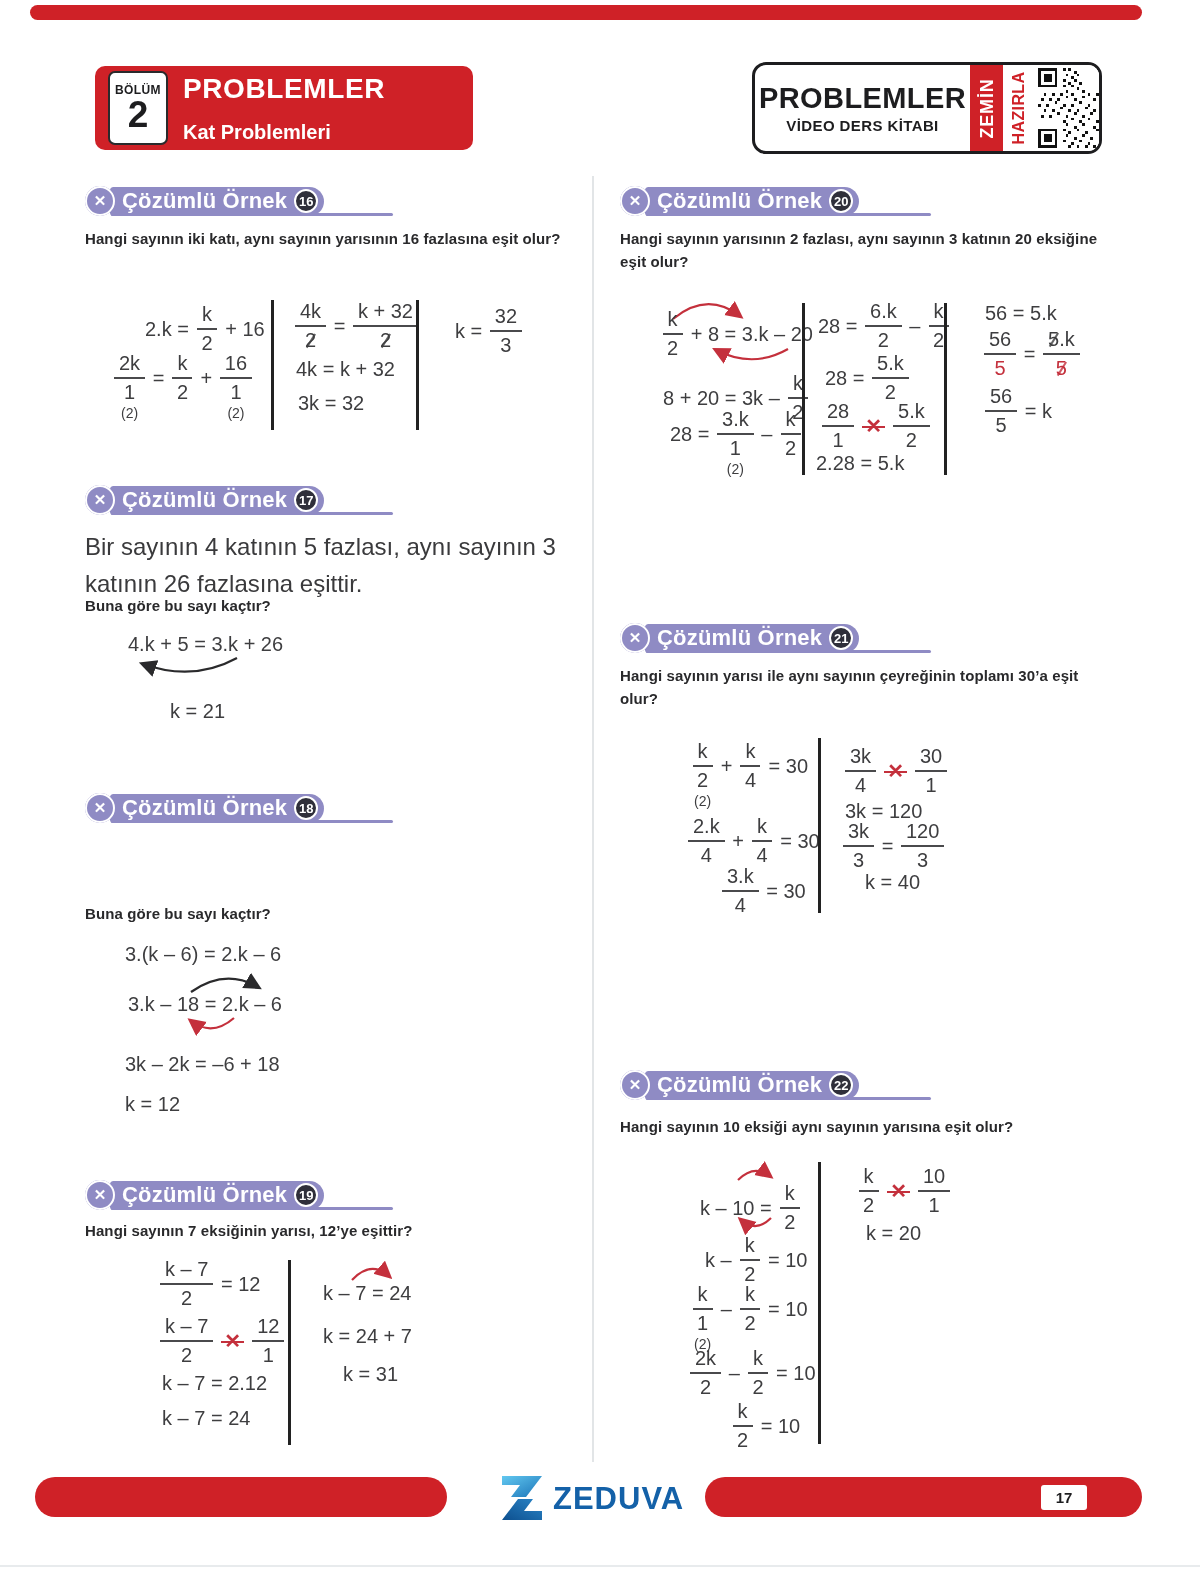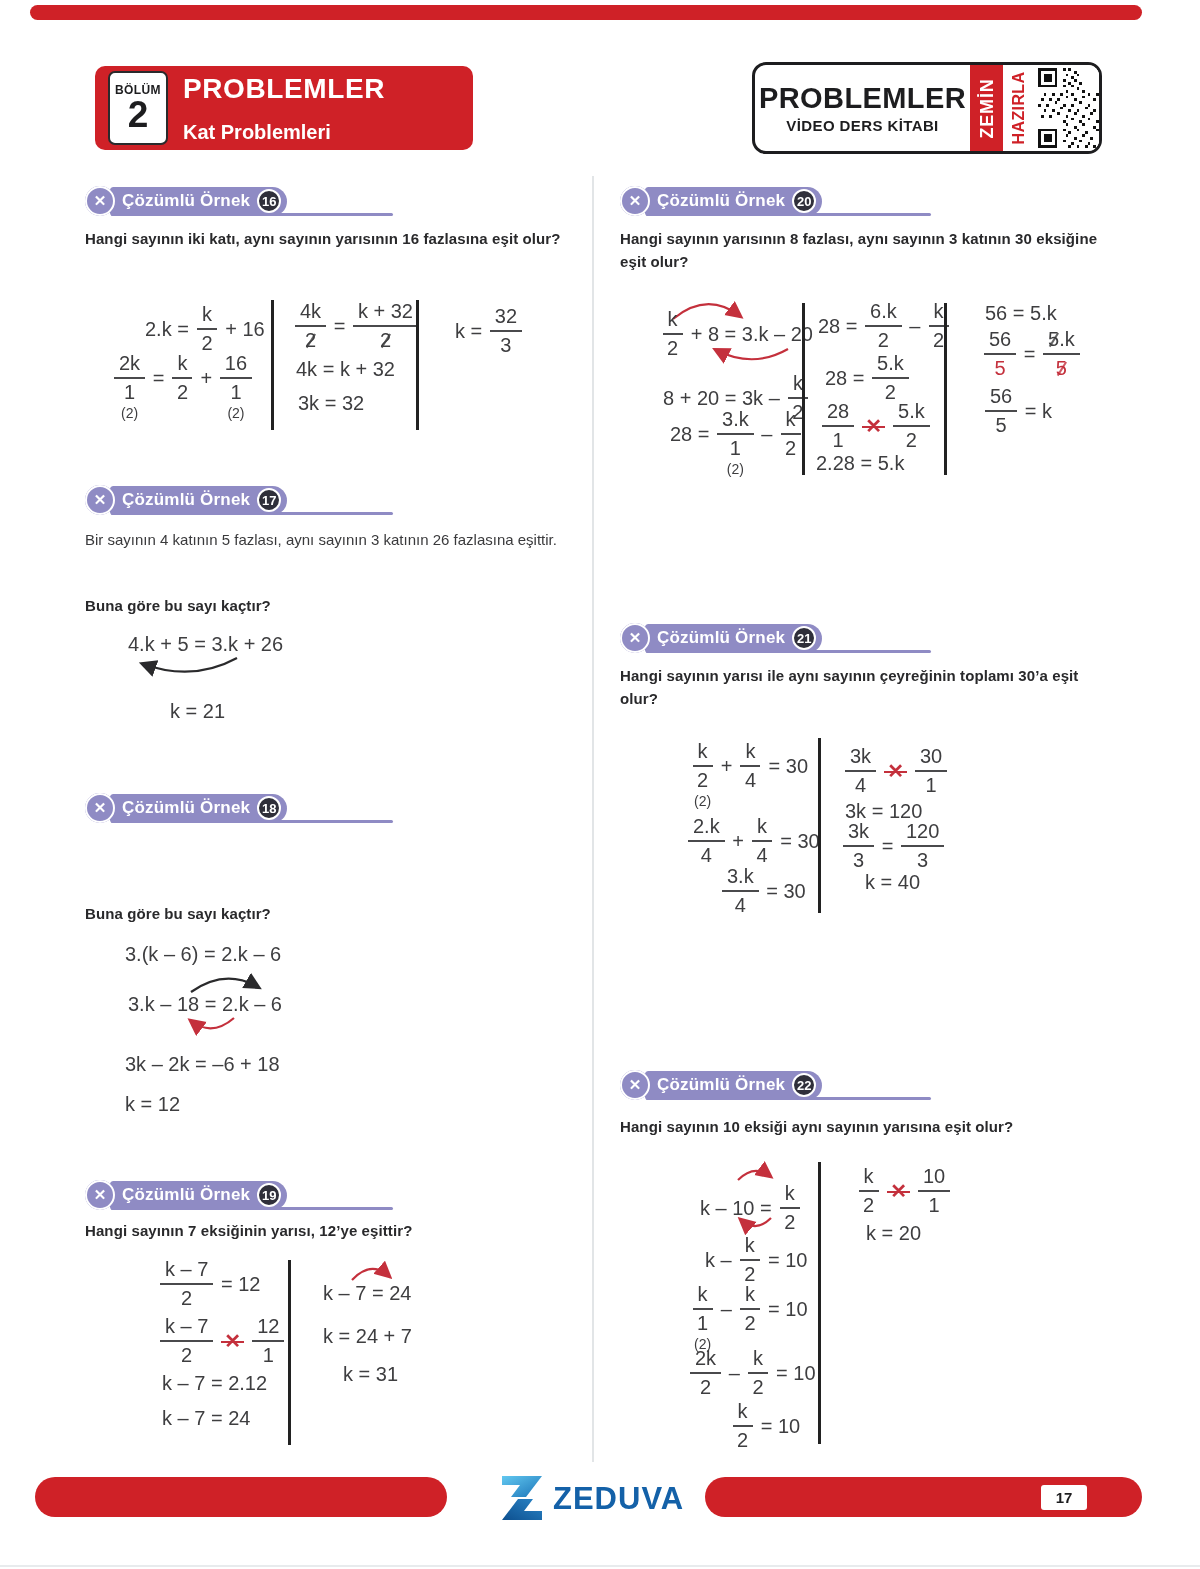--- a/index.html
+++ b/index.html
@@ -31,27 +31,27 @@
   .vb-qr{width:88px;flex:none;display:flex;align-items:center;justify-content:center;background:#fff}
 
   .col-divider{position:absolute;left:592px;top:176px;width:2px;height:1286px;background:#e2e5e7}
 
   
   .ex-header{position:absolute;height:30px;display:flex;align-items:center}
   .xbadge{width:30px;height:30px;border-radius:50%;background:#8f8bc4;color:#fff;font-size:15px;font-weight:bold;
         display:flex;align-items:center;justify-content:center;z-index:2;flex:none;box-shadow:0 0 0 2px #fff inset}
   .tab{height:29px;background:#8f8bc4;border-radius:4px 16px 16px 4px;display:flex;align-items:center;
         padding:0 6px 0 12px;margin-left:-5px;position:relative;z-index:1}
-  .tab-label{color:#fff;font-weight:bold;font-size:17px;letter-spacing:.2px;white-space:nowrap}
+  .tab-label{color:#fff;font-weight:bold;font-size:22px;letter-spacing:.2px;white-space:nowrap}
   .numcirc{width:24px;height:24px;margin-left:7px;border-radius:50%;background:#2f2f3a;border:2px solid #fff;
         color:#fff;font-size:13px;font-weight:bold;display:flex;align-items:center;justify-content:center;box-sizing:border-box;flex:none}
   .tabline{position:absolute;left:26px;bottom:0;height:3px;background:#8f8bc4;border-radius:2px}
 
   .q{position:absolute;font-size:15px;font-weight:bold;color:#29292b;line-height:1.5;letter-spacing:.1px}
-  .st{position:absolute;font-size:15px;color:#3a3a3c;line-height:1.55}
+  .st{position:absolute;font-size:24px;color:#3a3a3c;line-height:1.55}
 
   
   .mline{position:absolute;display:flex;align-items:center;font-size:20px;color:#3e3e40;white-space:pre}
   .frac{display:inline-flex;flex-direction:column;align-items:center;position:relative;margin:0 2px;line-height:1.15}
   .frac .num{padding:0 5px 2px;border-bottom:2px solid #4a4a4c;display:inline-flex}
   .frac .den{padding:2px 5px 0;display:inline-flex}
   .fsub{position:absolute;top:100%;left:50%;transform:translateX(-50%);font-size:14px;color:#3e3e40;margin-top:1px}
   .red{color:#c4303c}
   .cancel{position:relative}
   .cancel::after{content:"";position:absolute;left:-20%;right:-20%;top:47%;height:2px;background:currentColor;
@@ -207,21 +207,21 @@
   <div class="mline" style="left:343px;top:1363px"><span>k = 31</span></div>
 
   <div class="ex-header" style="left:620px;top:186px">
     <span class="xbadge">✕</span>
     <span class="tab">
       <span class="tab-label">Çözümlü Örnek</span>
       <span class="numcirc">20</span>
     </span>
     <span class="tabline" style="width:285px"></span>
   </div>
-  <div class="q" style="left:620px;top:228px;width:495px">Hangi sayının yarısının 8 fazlası, aynı sayının 3 katının 30 eksiğine eşit olur?</div>
+  <div class="q" style="left:620px;top:228px;width:495px">Hangi sayının yarısının 2 fazlası, aynı sayının 3 katının 20 eksiğine eşit olur?</div>
   <svg class="arr" style="left:667px;top:299px" width="80" height="26">
     <path class="rd" d="M6,20 Q40,-8 73,17" marker-end="url(#mr)"></path>
   </svg>
   <div class="mline" style="left:660px;top:308px"><span class="frac"><span class="num"><span>k</span></span><span class="den"><span>2</span></span></span><span> + 8 = 3.k – 20</span></div>
   <svg class="arr" style="left:709px;top:343px" width="86" height="28">
     <path class="rd" d="M79,6 Q44,26 7,7" marker-end="url(#mr)"></path>
   </svg>
   <div class="mline" style="left:663px;top:372px"><span>8 + 20 = 3k – </span><span class="frac"><span class="num"><span>k</span></span><span class="den"><span>2</span></span></span></div>
   <div class="mline" style="left:670px;top:408px"><span>28 = </span><span class="frac"><span class="num"><span>3.k</span></span><span class="den"><span>1</span></span><span class="fsub">(2)</span></span><span> – </span><span class="frac"><span class="num"><span>k</span></span><span class="den"><span>2</span></span></span></div>
   <div class="vline" style="left:802px;top:303px;height:172px"></div>

